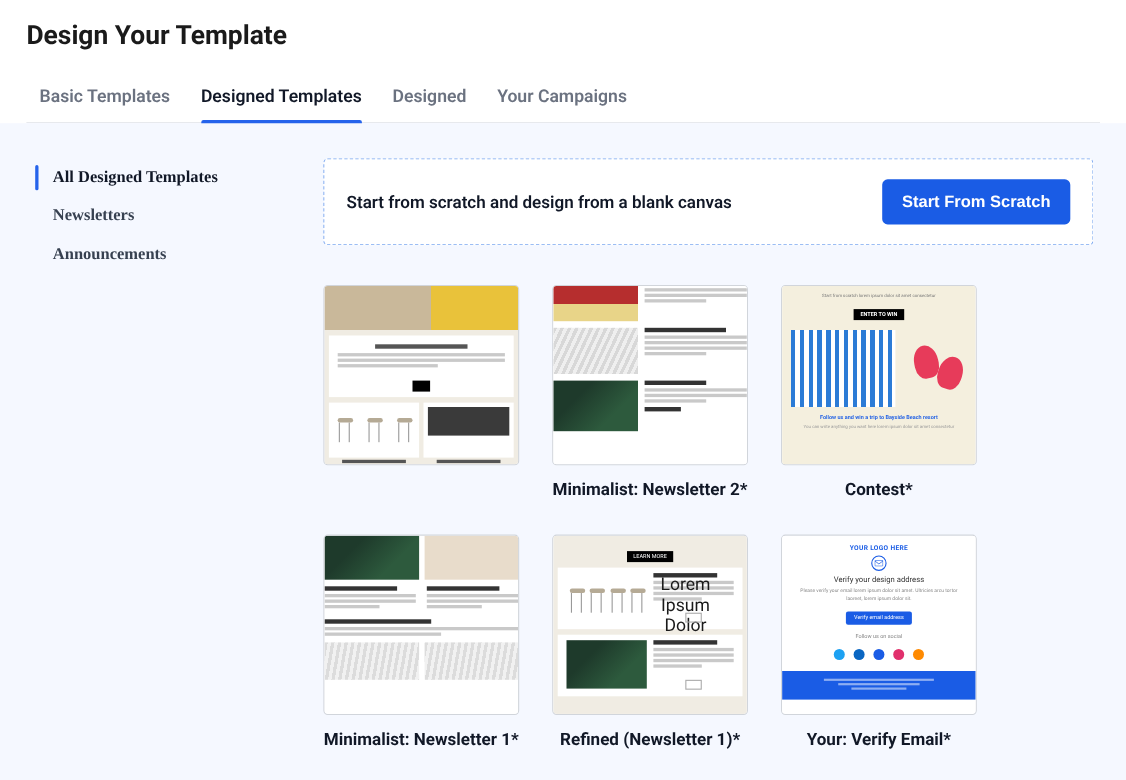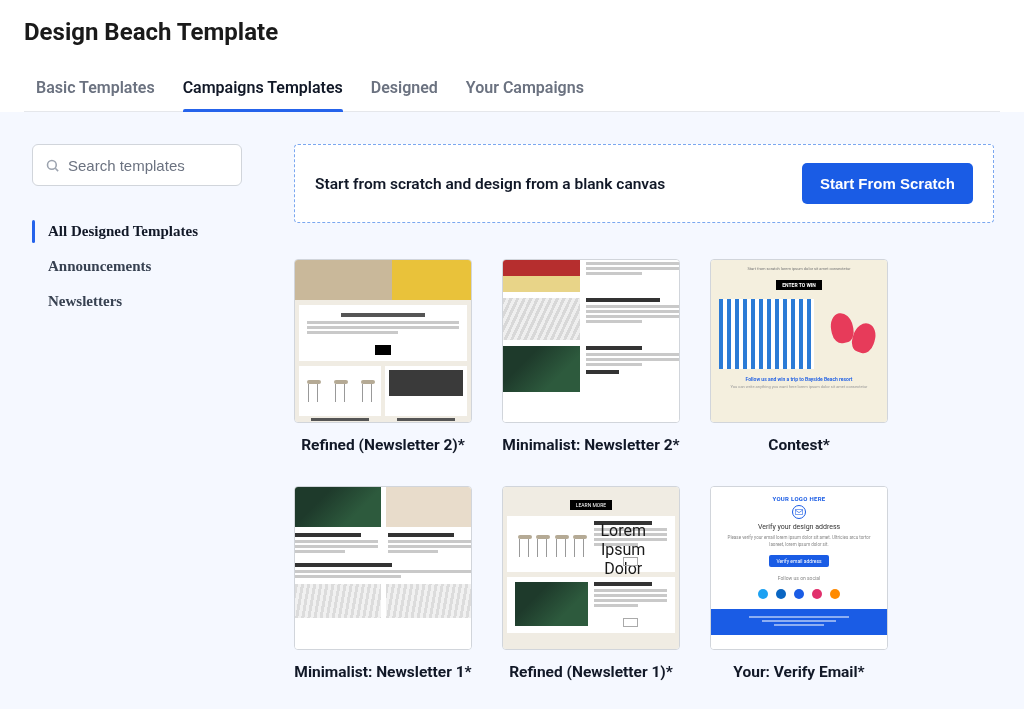--- a/index.html
+++ b/index.html
@@ -156,44 +156,35 @@
   .flipflop { position:absolute; width:22px; height:30px; background:#e73b5a; border-radius:50% 50% 40% 40%; }
   .stools { display:flex; justify-content:space-around; padding-top:18px; }
   .stool { width:10px; height:18px; border-left:1px solid #999;border-right:1px solid #999; position:relative;}
   .stool::before{content:"";position:absolute;top:-4px;left:-2px;width:14px;height:4px;background:#b5aa95;border-radius:2px;}
   .social-dot{width:10px;height:10px;border-radius:50%;display:inline-block;margin:0 2px;}
 </style>
 </head>
 <body>
 
 <div class="header">
-  <h1 class="page-title">Design Beach Template</h1>
+  <h1 class="page-title">Design Your Template</h1>
   <div class="tabs">
     <div class="tab">Basic Templates</div>
-    <div class="tab active">Campaigns Templates</div>
+    <div class="tab active">Designed Templates</div>
     <div class="tab">Designed</div>
     <div class="tab">Your Campaigns</div>
   </div>
 </div>
 
 <div class="body">
   <div class="sidebar">
-    <div class="search-wrap">
-      <span class="search-icon">
-        <svg width="15" height="15" viewBox="0 0 24 24" fill="none" stroke="currentColor" stroke-width="2.5">
-            <circle cx="11" cy="11" r="7"></circle>
-            <line x1="21" y1="21" x2="16.5" y2="16.5"></line>
-          </svg>
-      </span>
-      <input class="search-input" type="text" placeholder="Search templates" style="">
-    </div>
     <div class="categories">
       <div class="cat-item active">All Designed Templates</div>
+      <div class="cat-item">Newsletters</div>
       <div class="cat-item">Announcements</div>
-      <div class="cat-item">Newsletters</div>
     </div>
   </div>
 
   <div class="main">
     <div class="scratch-box">
       <span class="scratch-text">Start from scratch and design from a blank canvas</span>
       <button class="scratch-btn">Start From Scratch</button>
     </div>
 
     <div class="grid">
@@ -224,21 +215,20 @@
             <div class="row2" style="padding:2px 4px;">
               <div style="flex:1;">
                   <div style="height:3px;background:#555;width:70%;margin:0 auto 2px;"></div>
                 </div>
               <div style="flex:1;">
                   <div style="height:3px;background:#555;width:70%;margin:0 auto 2px;"></div>
                 </div>
             </div>
           </div>
         </div>
-        <div class="card-title">Refined (Newsletter 2)*</div>
       </div>
 
       <div class="card">
         <div class="thumb">
           <div class="tmb white pad">
             <div style="display:flex;gap:6px;margin-bottom:6px;">
               <div style="width:44%;height:32px;background:linear-gradient(180deg,#b62e2e 50%,#e8d488 50%);"></div>
               <div style="flex:1;">
                   <div class="greyline"></div>
                   <div class="greyline"></div>

